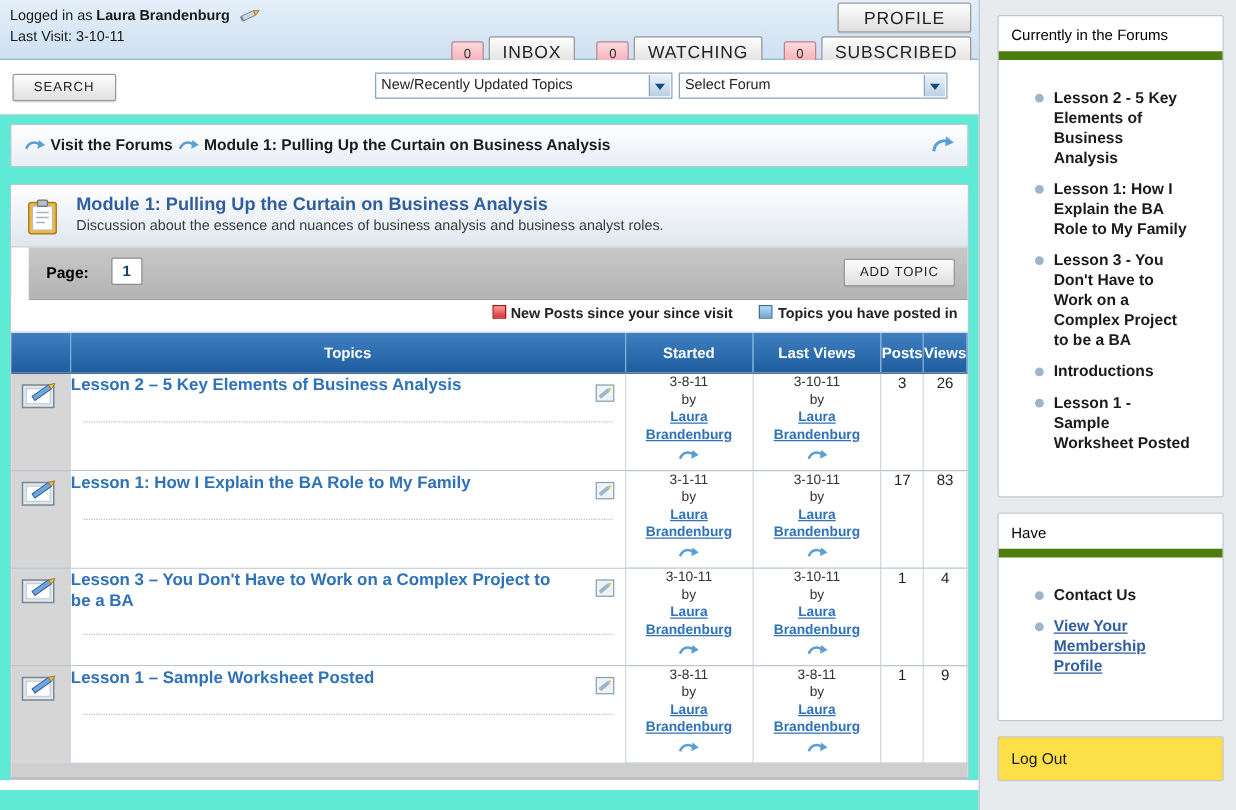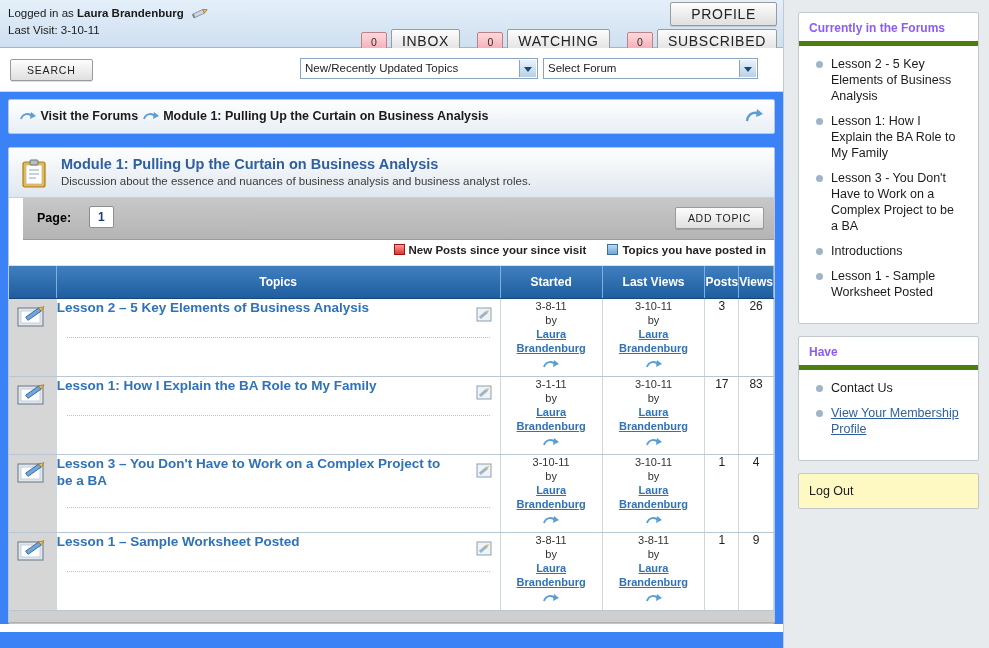--- a/index.html
+++ b/index.html
@@ -15,21 +15,21 @@
   .page {
     position: relative;
     width: 989px; height: 648px;
   }
 
   
   .left-col {
     position: absolute;
     left: 0; top: 0;
     width: 783px; height: 648px;
-    background: #3b82f6;
+    background: #5eead4;
   }
 
   
   .userbar {
     position: relative;
     margin: 0;
     height: 48px;
     background: #d9e7f5;
     border-bottom: 1px solid #9bb8d4;
     background: linear-gradient(#e4eff9, #cfe0f1);
@@ -327,45 +327,45 @@
     border-left: 1px solid #c3c8cd;
   }
   .rpanel {
     background: #ffffff;
     border: 1px solid #c3c8cd;
     margin: 12px 10px 0 14px;
     border-radius: 2px;
   }
   .rpanel-head {
     font-size: 12px;
-    font-weight: bold;
-    color: #8b5cf6;
+    font-weight: normal;
+    color: #000000;
     padding: 8px 10px 6px 10px;
-    border-bottom: 5px solid #4d7c0f;
-  }
-  .rlist { list-style: none; margin: 4px; padding: 6px 6px 10px 6px; }
+    border-bottom: 7px solid #4d7c0f;
+  }
+  .rlist { list-style: none; margin: 16px; padding: 6px 6px 10px 6px; font-weight: bold; }
   .rlist li {
     position: relative;
     padding: 0 4px 9px 22px;
     font-size: 12.5px;
     line-height: 16px;
     color: #1b1b1b;
   }
   .rlist li:before {
     content: "";
     position: absolute;
     left: 7px; top: 5px;
     width: 7px; height: 7px;
     border-radius: 50%;
     background: #9fb4c6;
   }
   .rlist li a { color: #1b1b1b; text-decoration: none; }
   .rlist li a.ul { color: #2f5f9e; text-decoration: underline; }
   .logout {
-    background: #fef9c3;
+    background: #fde047;
     border: 1px solid #c3c8cd;
     margin: 12px 10px 0 14px;
     padding: 10px 10px;
     font-size: 12.5px;
     color: #1b1b1b;
     border-radius: 2px;
   }
 </style>
 </head>
 <body>

